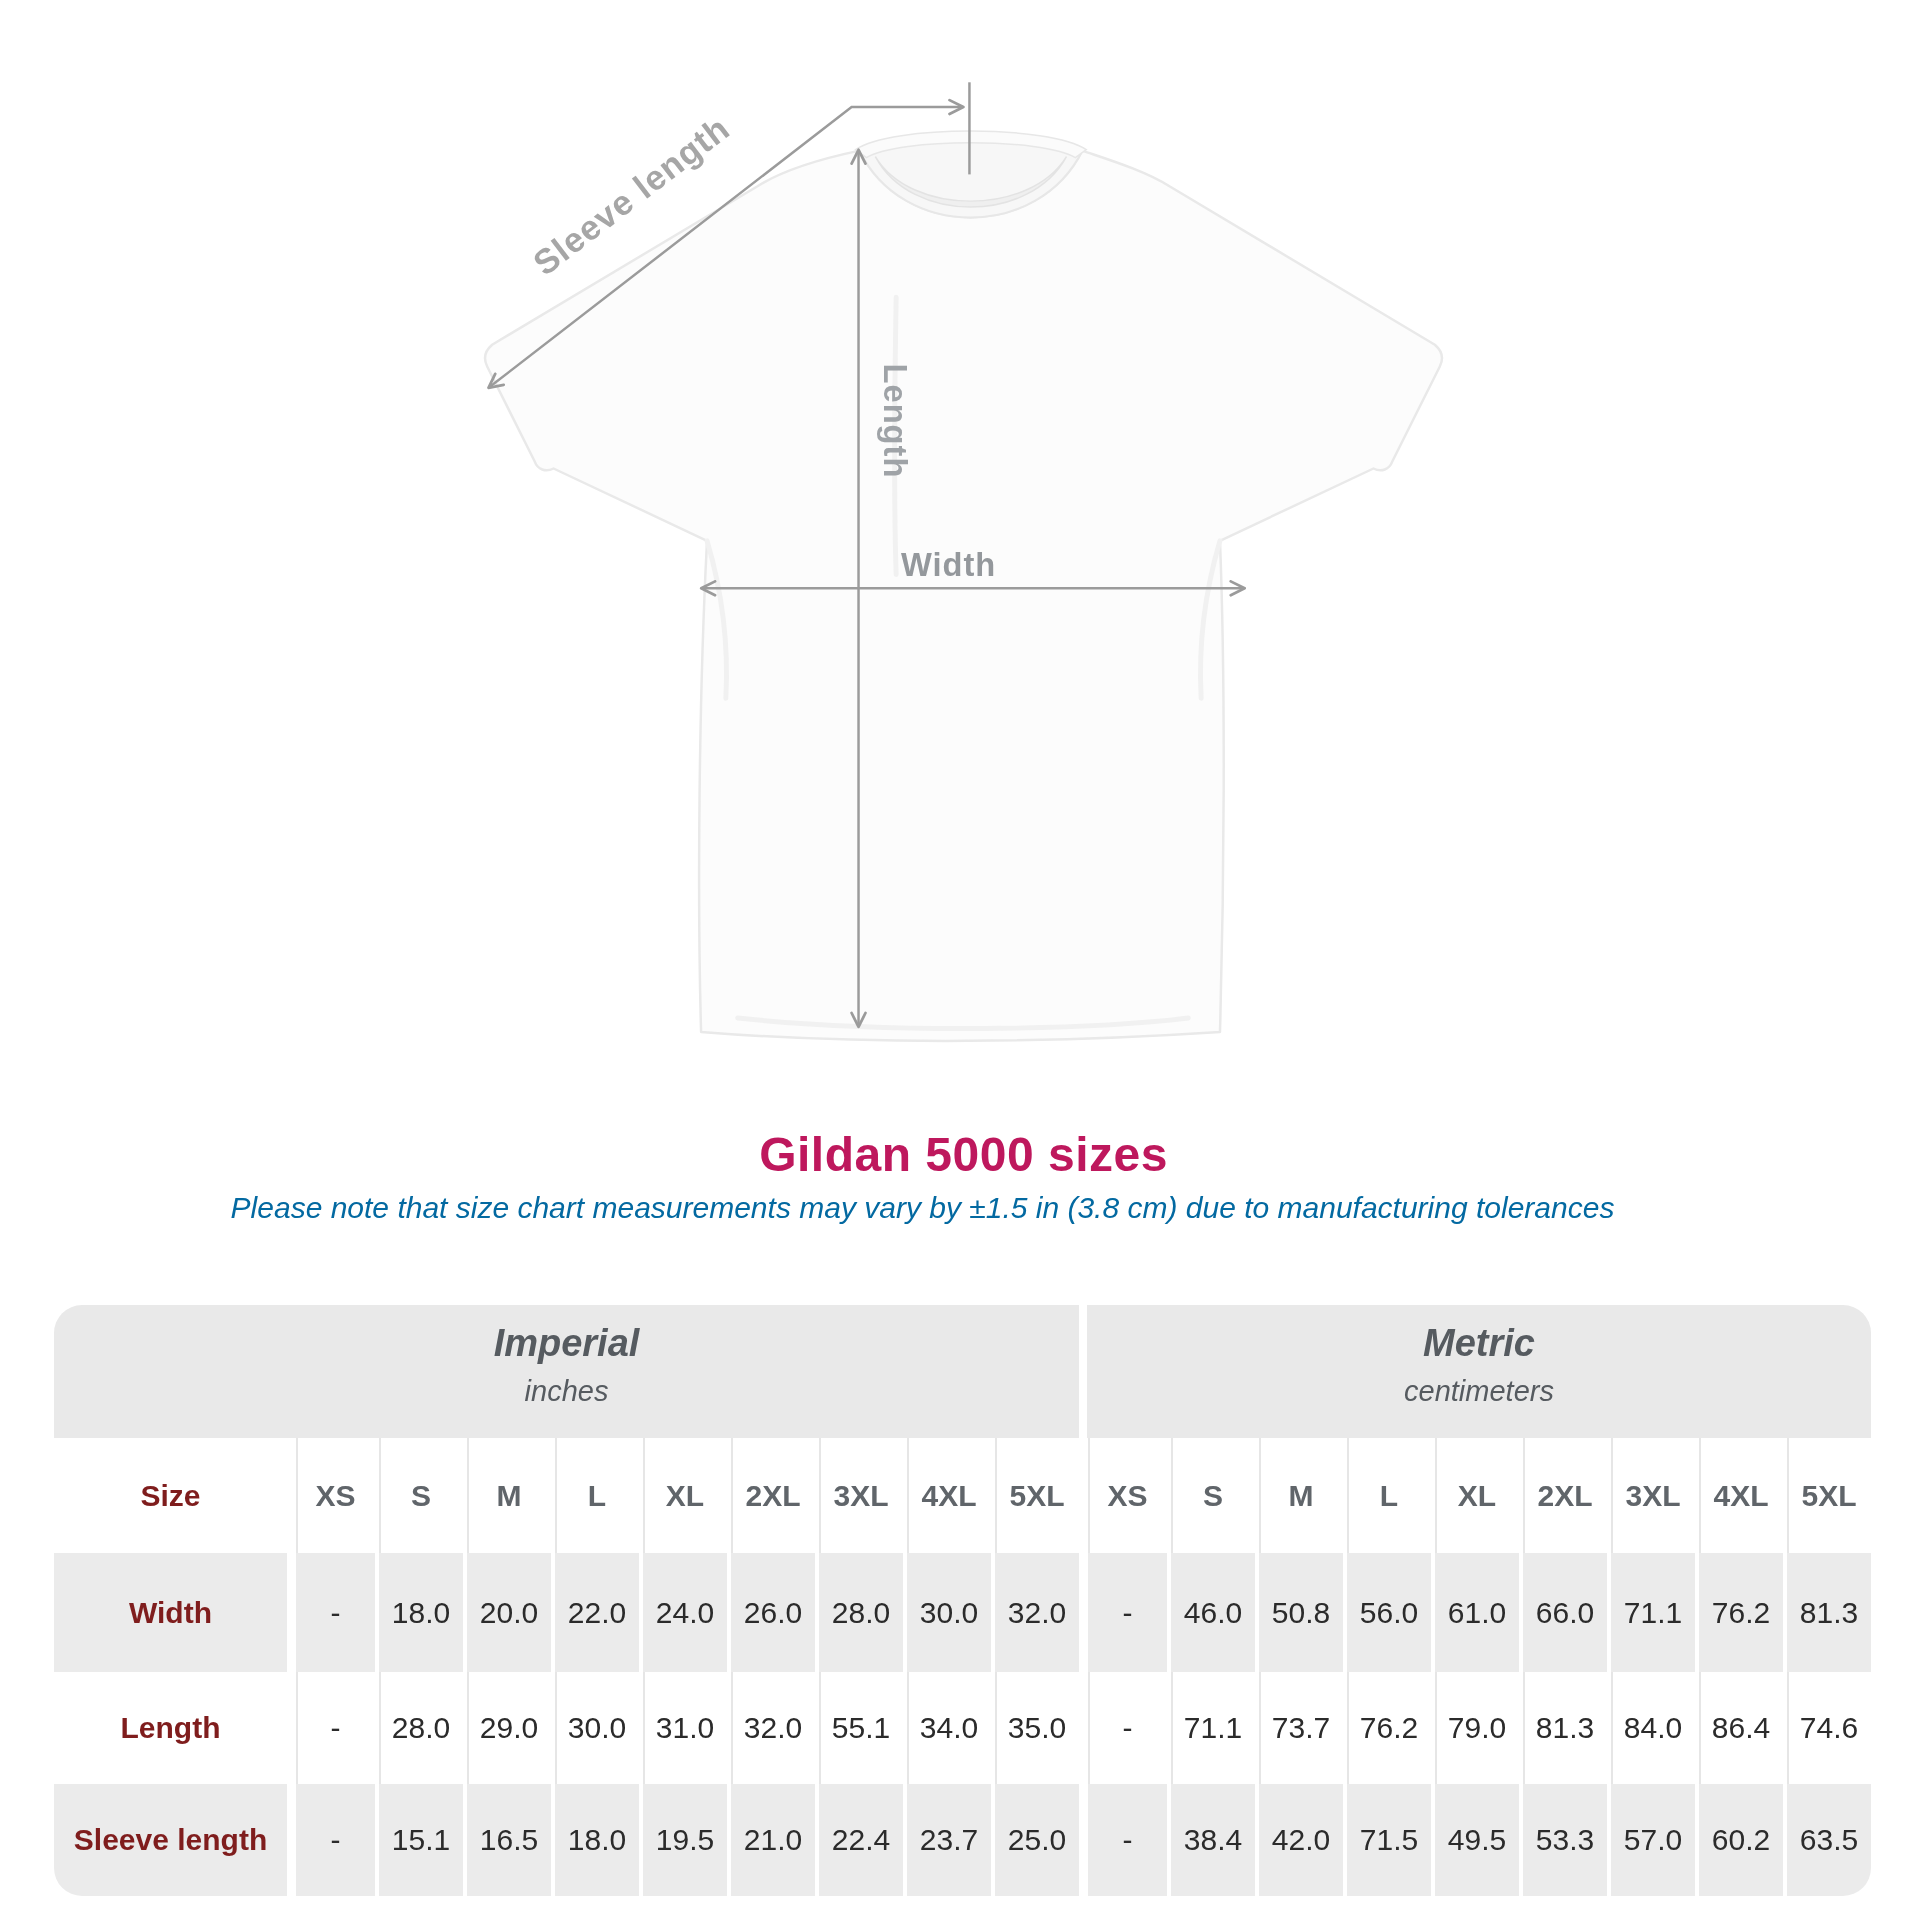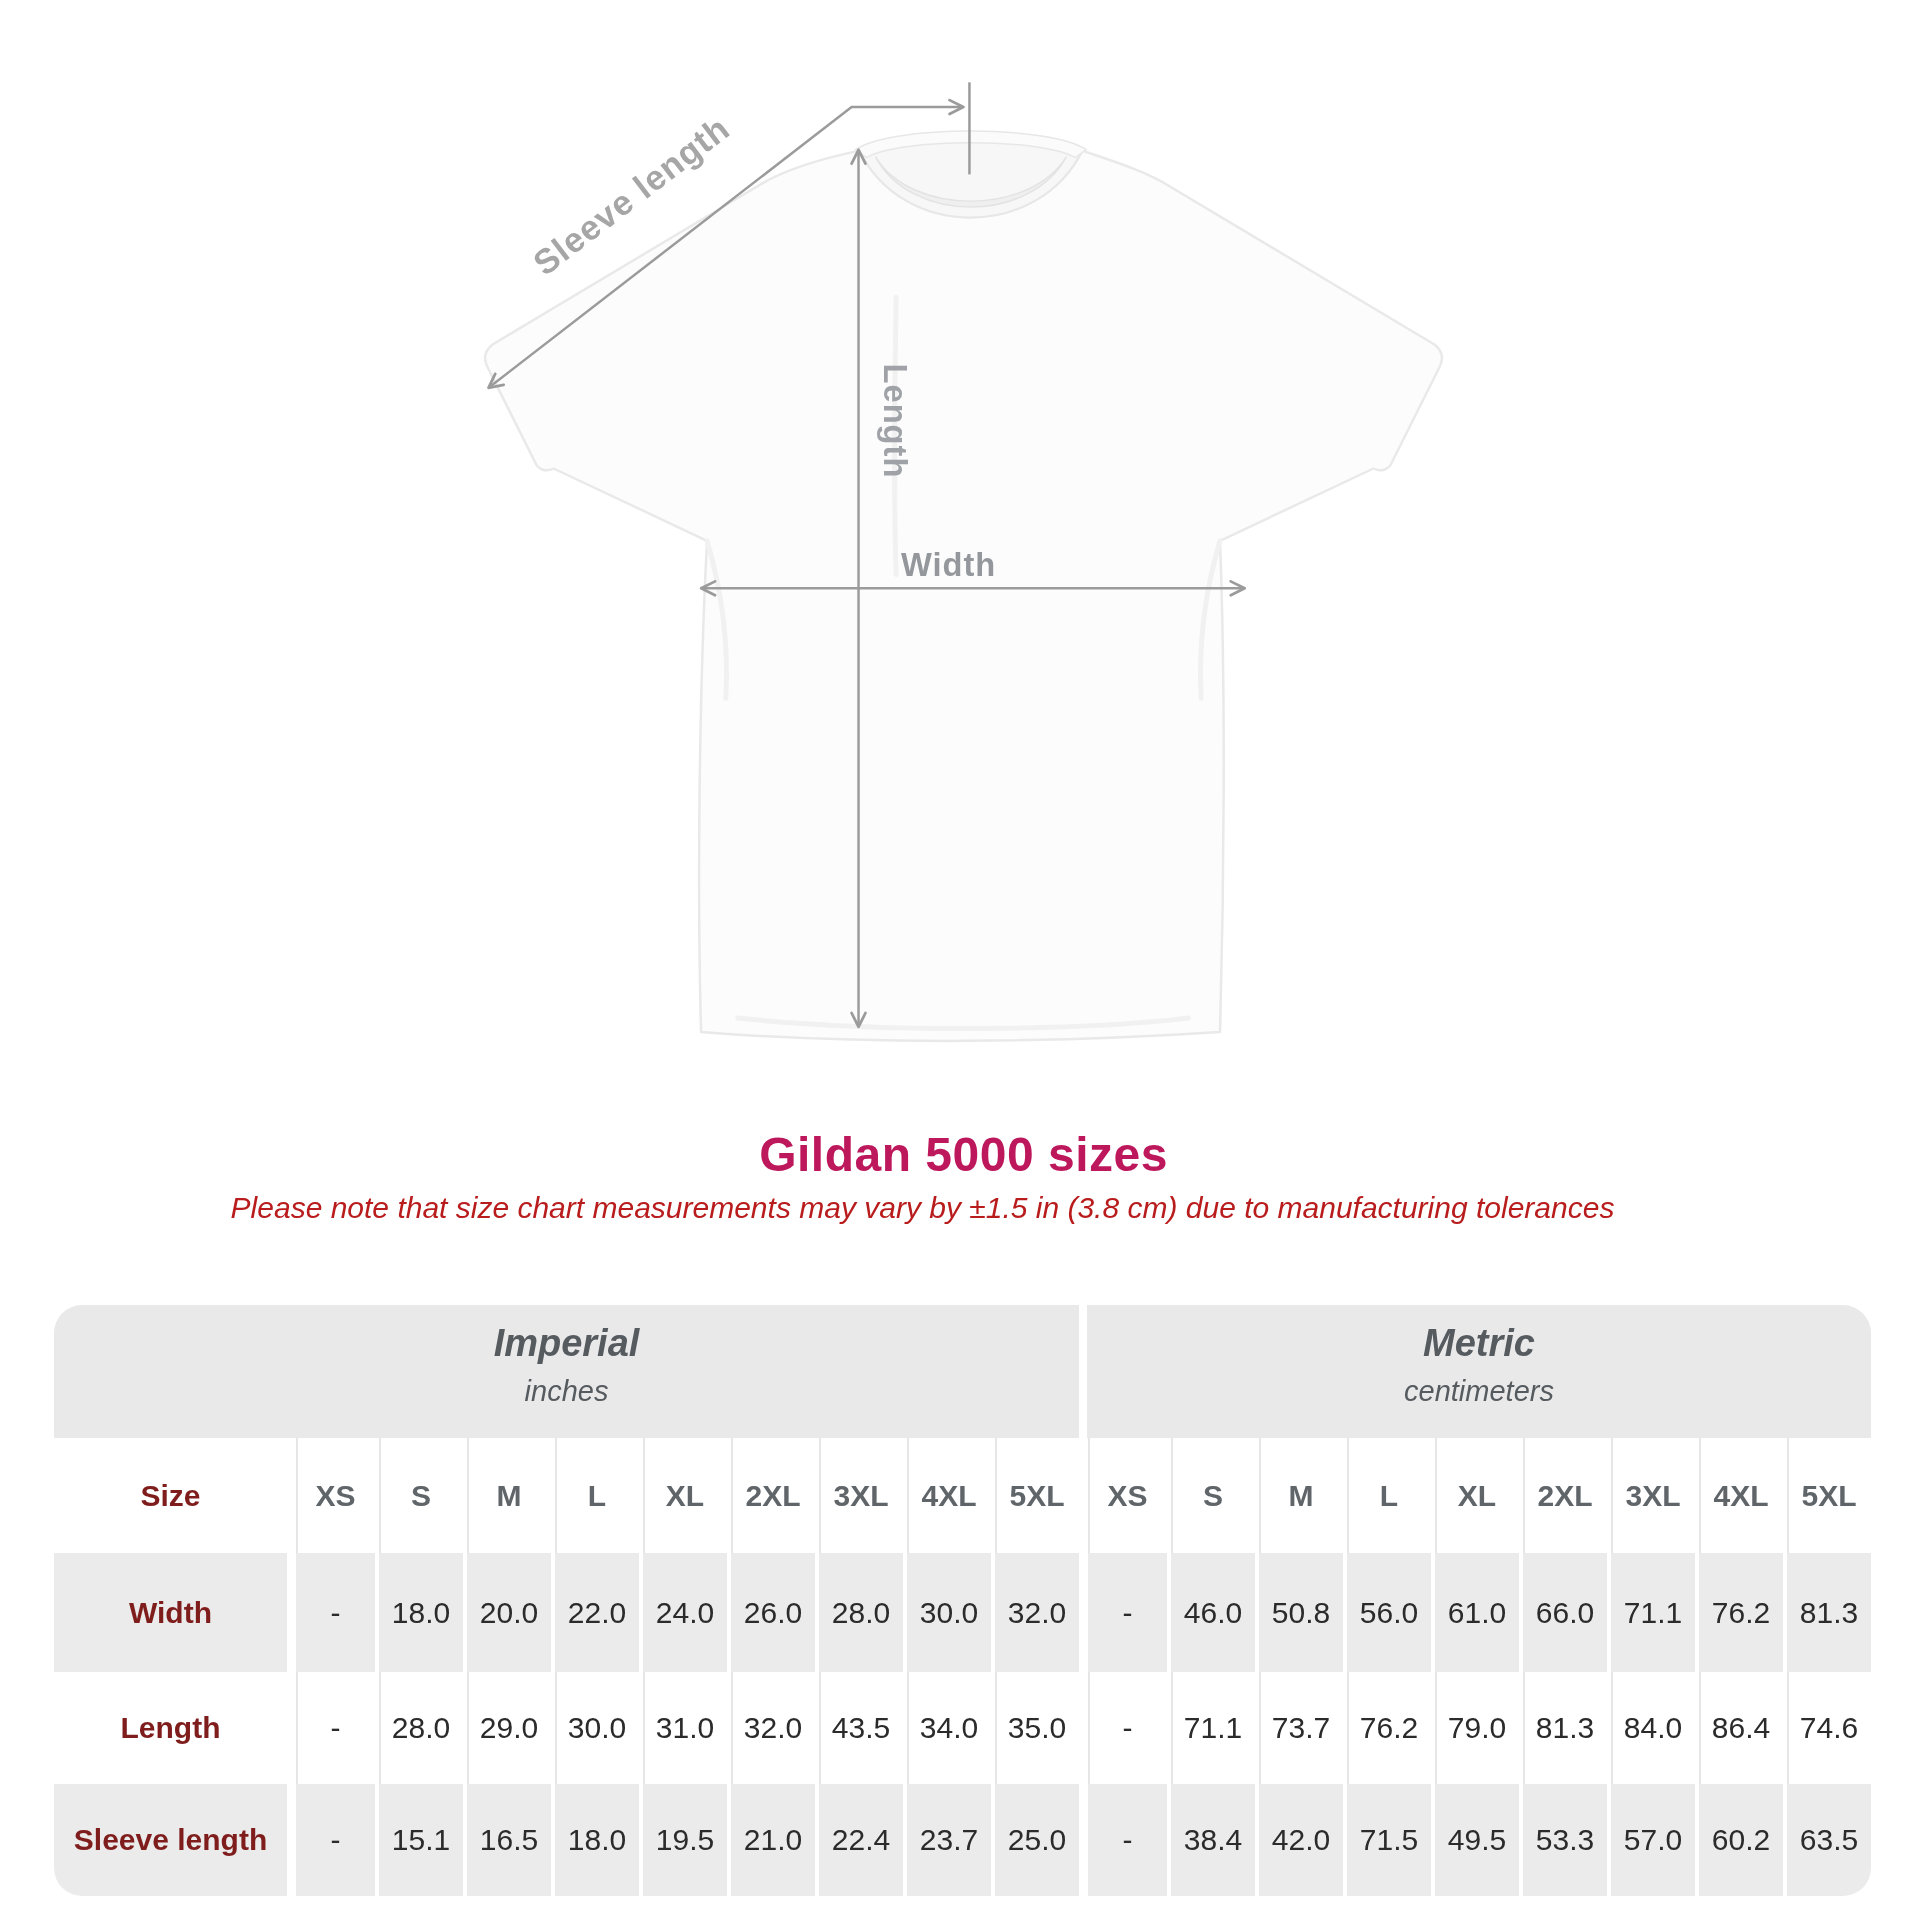--- a/index.html
+++ b/index.html
@@ -8,21 +8,21 @@
 
   
   .diagram{position:absolute;left:0;top:0;width:1927px;height:1139px;}
   .diagram svg{display:block;width:100%;height:100%;}
   .ann-label{font-family:"Liberation Sans",sans-serif;font-weight:bold;}
 
   
   .page-title{position:absolute;left:0;top:1127px;width:1927px;text-align:center;
     font-size:48px;font-weight:bold;color:#be185d;letter-spacing:0.5px;}
   .page-subtitle{position:absolute;left:0;top:1191px;width:1845px;text-align:center;
-    font-size:30px;font-style:italic;color:#b91c1c;}
+    font-size:30px;font-style:italic;color:#0369a1;}
 
   
   .size-table{position:absolute;left:54px;top:1305px;width:1817px;}
   .band{display:grid;grid-template-columns:1025px 1fr;column-gap:8px;height:133px;}
   .band .half{background:#e9e9e9;display:flex;flex-direction:column;align-items:center;
     justify-content:flex-start;padding-top:18px;box-sizing:border-box;}
   .band .half.imperial{border-radius:28px 0 0 0;}
   .band .half.metric{border-radius:0 28px 0 0;}
   .band .half .uname{font-size:38px;font-weight:bold;font-style:italic;color:#565b60;line-height:1.1;}
   .band .half .usub{font-size:29px;font-style:italic;color:#565b60;margin-top:10px;}
@@ -166,21 +166,21 @@
     </div>
 
     <div class="trow row-length white-row">
       <div class="cell label">Length</div>
       <div class="cell col-first">-</div>
       <div class="cell">28.0</div>
       <div class="cell">29.0</div>
       <div class="cell">30.0</div>
       <div class="cell">31.0</div>
       <div class="cell">32.0</div>
-      <div class="cell">43.5</div>
+      <div class="cell">55.1</div>
       <div class="cell">34.0</div>
       <div class="cell">35.0</div>
       <div class="cell col-mid">-</div>
       <div class="cell">71.1</div>
       <div class="cell">73.7</div>
       <div class="cell">76.2</div>
       <div class="cell">79.0</div>
       <div class="cell">81.3</div>
       <div class="cell">84.0</div>
       <div class="cell">86.4</div>

